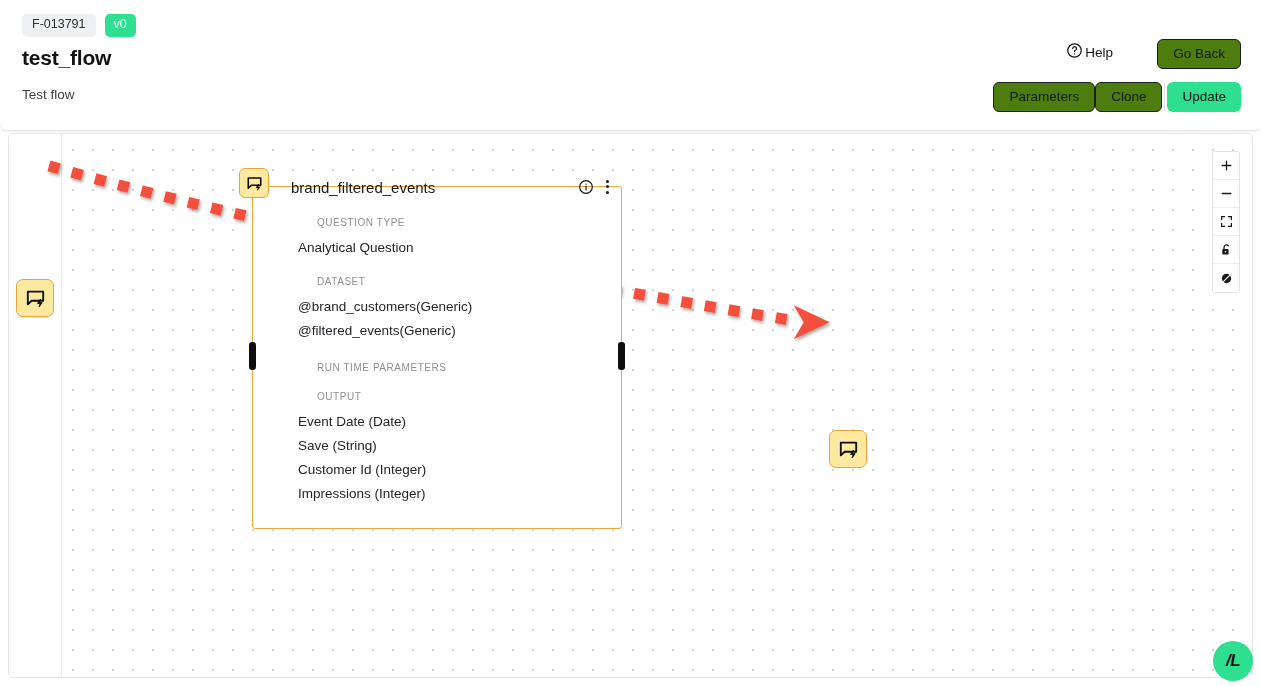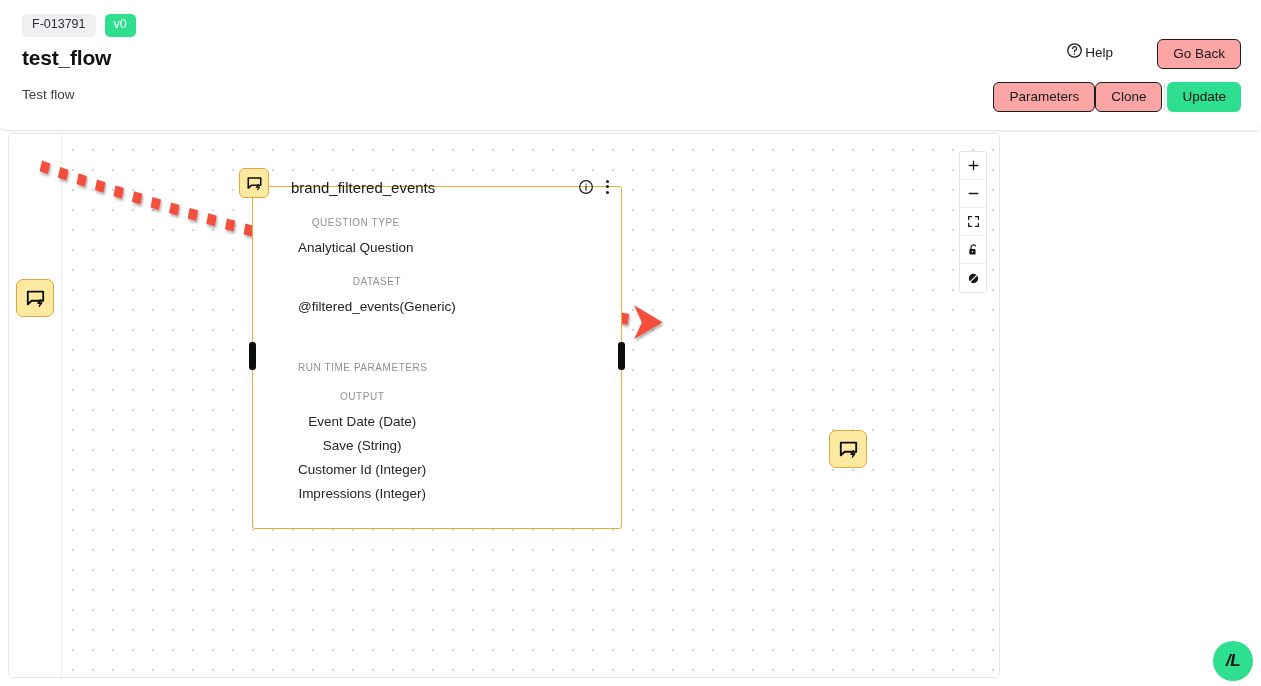--- a/index.html
+++ b/index.html
@@ -38,40 +38,39 @@
   }
 
   .help-wrap {
     position: absolute; right: 148px; top: 42px;
     display: flex; align-items: center; gap: 2px; cursor: pointer;
   }
   .help-label { font-size: 13.5px; color: #16191c; }
   .btn {
     font-family: "Liberation Sans", sans-serif;
     font-size: 13.5px; color: #16191c;
-    background: #fca5a5; border: 1px solid #1b1e21;
+    background: #4d7c0f; border: 1px solid #1b1e21;
     border-radius: 6px; cursor: pointer; line-height: 1;
     display: inline-flex; align-items: center; justify-content: center;
   }
   .btn-goback { position: absolute; right: 20px; top: 39px; height: 30px; padding: 0 15px; }
   .actions {
     position: absolute; right: 20px; top: 82px;
     display: flex; align-items: center; 
   }
   .actions .btn { height: 30px; padding: 0 15px; }
   .divider-v { width: 1px; height: 28px; background: #d9dcdf; margin: 0 2px; }
   .btn-primary { color: #0e1113; border: none; font-weight: 500; }
 
   
   .canvas {
-    position: absolute; left: 8px; top: 133px; width: 992px; height: 545px;
+    position: absolute; left: 8px; top: 133px; width: 1245px; height: 545px;
     background: #ffffff;
     border: 1px solid #e4e6e8; border-radius: 5px;
     overflow: hidden;
-    text-align: center;
   }
   .gutter {
     position: absolute; left: 0; top: 0; width: 53px; height: 100%;
     background: #ffffff; border-right: 1px solid #ececec; z-index: 2;
   }
   .dots {
     position: absolute; left: 54px; top: 0; right: 0; bottom: 0;
     background-color: #ffffff;
     background-image: radial-gradient(#d2d4d7 1px, transparent 1.1px);
     background-size: 20px 20px;
@@ -112,21 +111,21 @@
     position: absolute; right: 8px; top: -9px;
     display: flex; align-items: center; gap: 8px;
   }
   .icon-btn { cursor: pointer; display: flex; align-items: center; }
   .kebab { display: flex; flex-direction: column; gap: 2.4px; padding: 2px 4px; cursor: pointer; }
   .kebab i { width: 3px; height: 3px; border-radius: 50%; background: #1b1e21; display: block; }
 
   .section { position: absolute; left: 45px; }
   .sec-label {
     font-size: 10px; color: #8c9196; letter-spacing: 0.55px;
-    text-transform: uppercase; margin-bottom: 8px; font-weight: 500;
+    text-transform: uppercase; margin-bottom: 8px; font-weight: 500; margin-left: 19px;
   }
   .sec-item { font-size: 13.5px; color: #22262a; line-height: 24px; }
 
   .handle {
     position: absolute; width: 7px; height: 28px;
     background: #0b0d0f; border-radius: 3px; top: 155px;
   }
   .handle-l { left: -4px; }
   .handle-r { right: -4px; }
 
@@ -250,20 +249,21 @@
         </span>
       </div>
 
       <div class="section" style="top:30px">
         <div class="sec-label">QUESTION TYPE</div>
         <div class="sec-item">Analytical Question</div>
       </div>
 
       <div class="section" style="top:89px">
         <div class="sec-label">DATASET</div>
+        <div class="sec-item">@brand_customers(Generic)</div>
         <div class="sec-item">@filtered_events(Generic)</div>
       </div>
 
       <div class="section" style="top:175px">
         <div class="sec-label">RUN TIME PARAMETERS</div>
       </div>
 
       <div class="section" style="top:204px">
         <div class="sec-label">OUTPUT</div>
         <div class="sec-item">Event Date (Date)</div>

